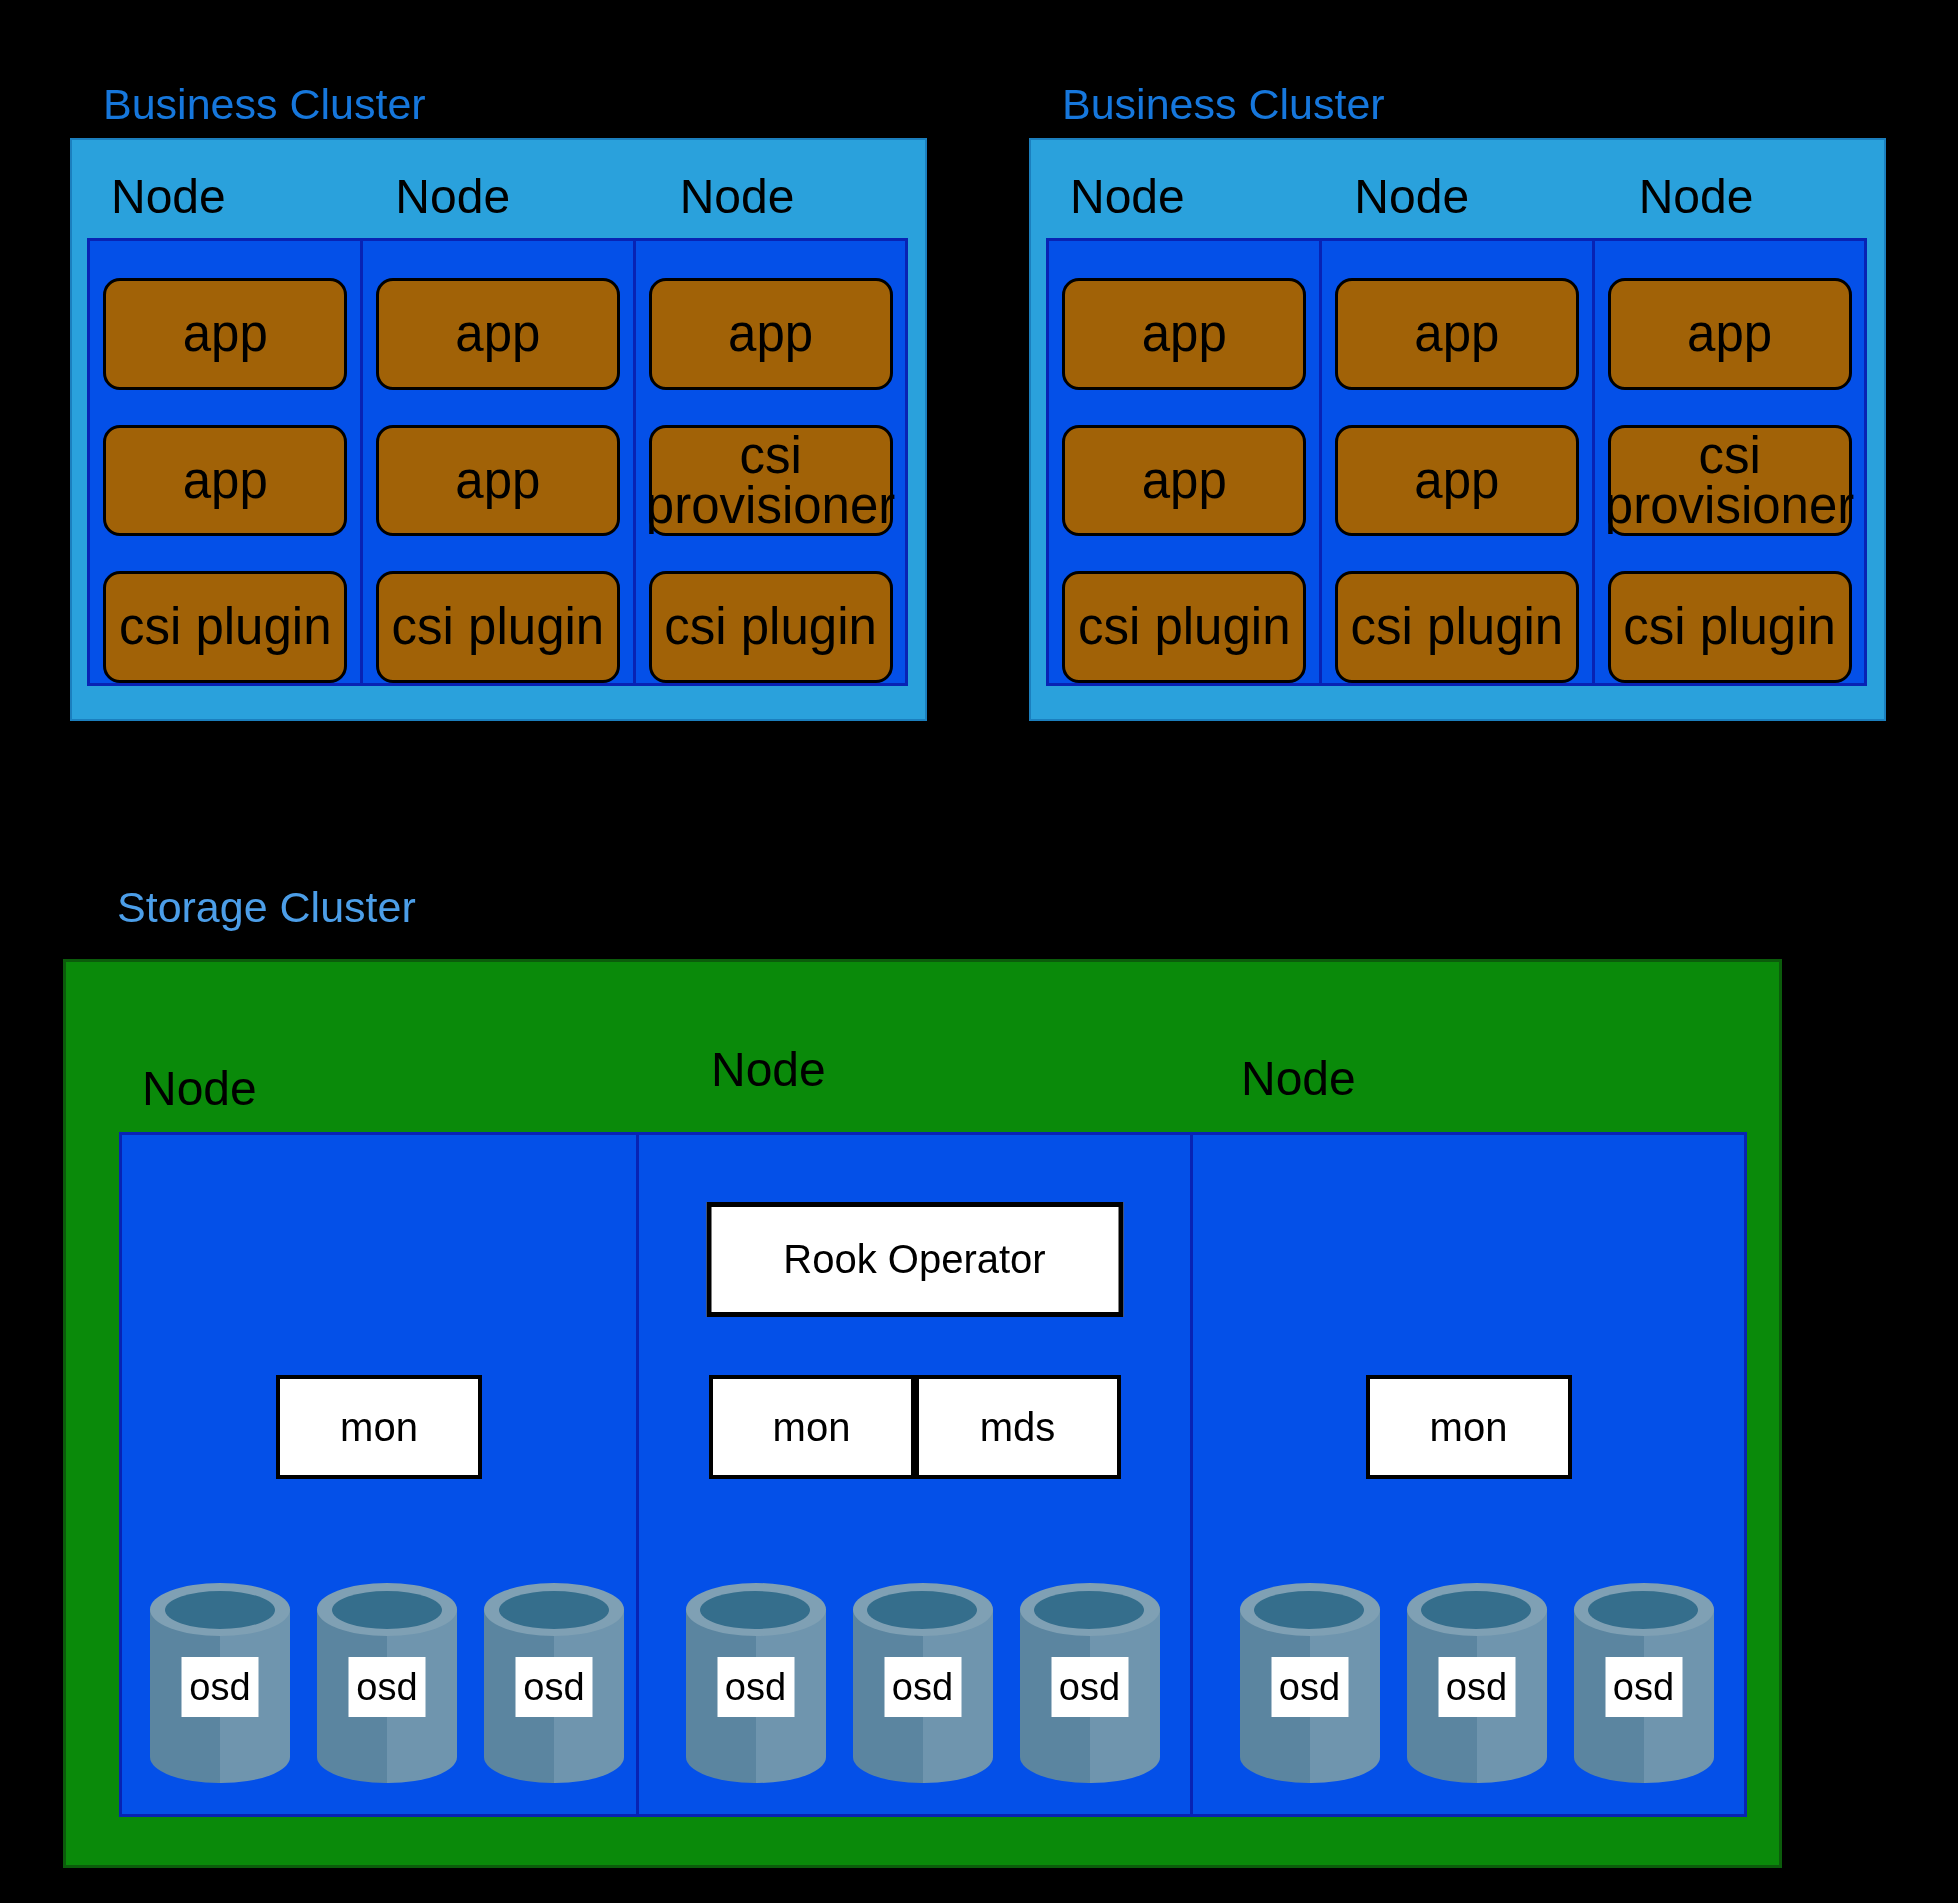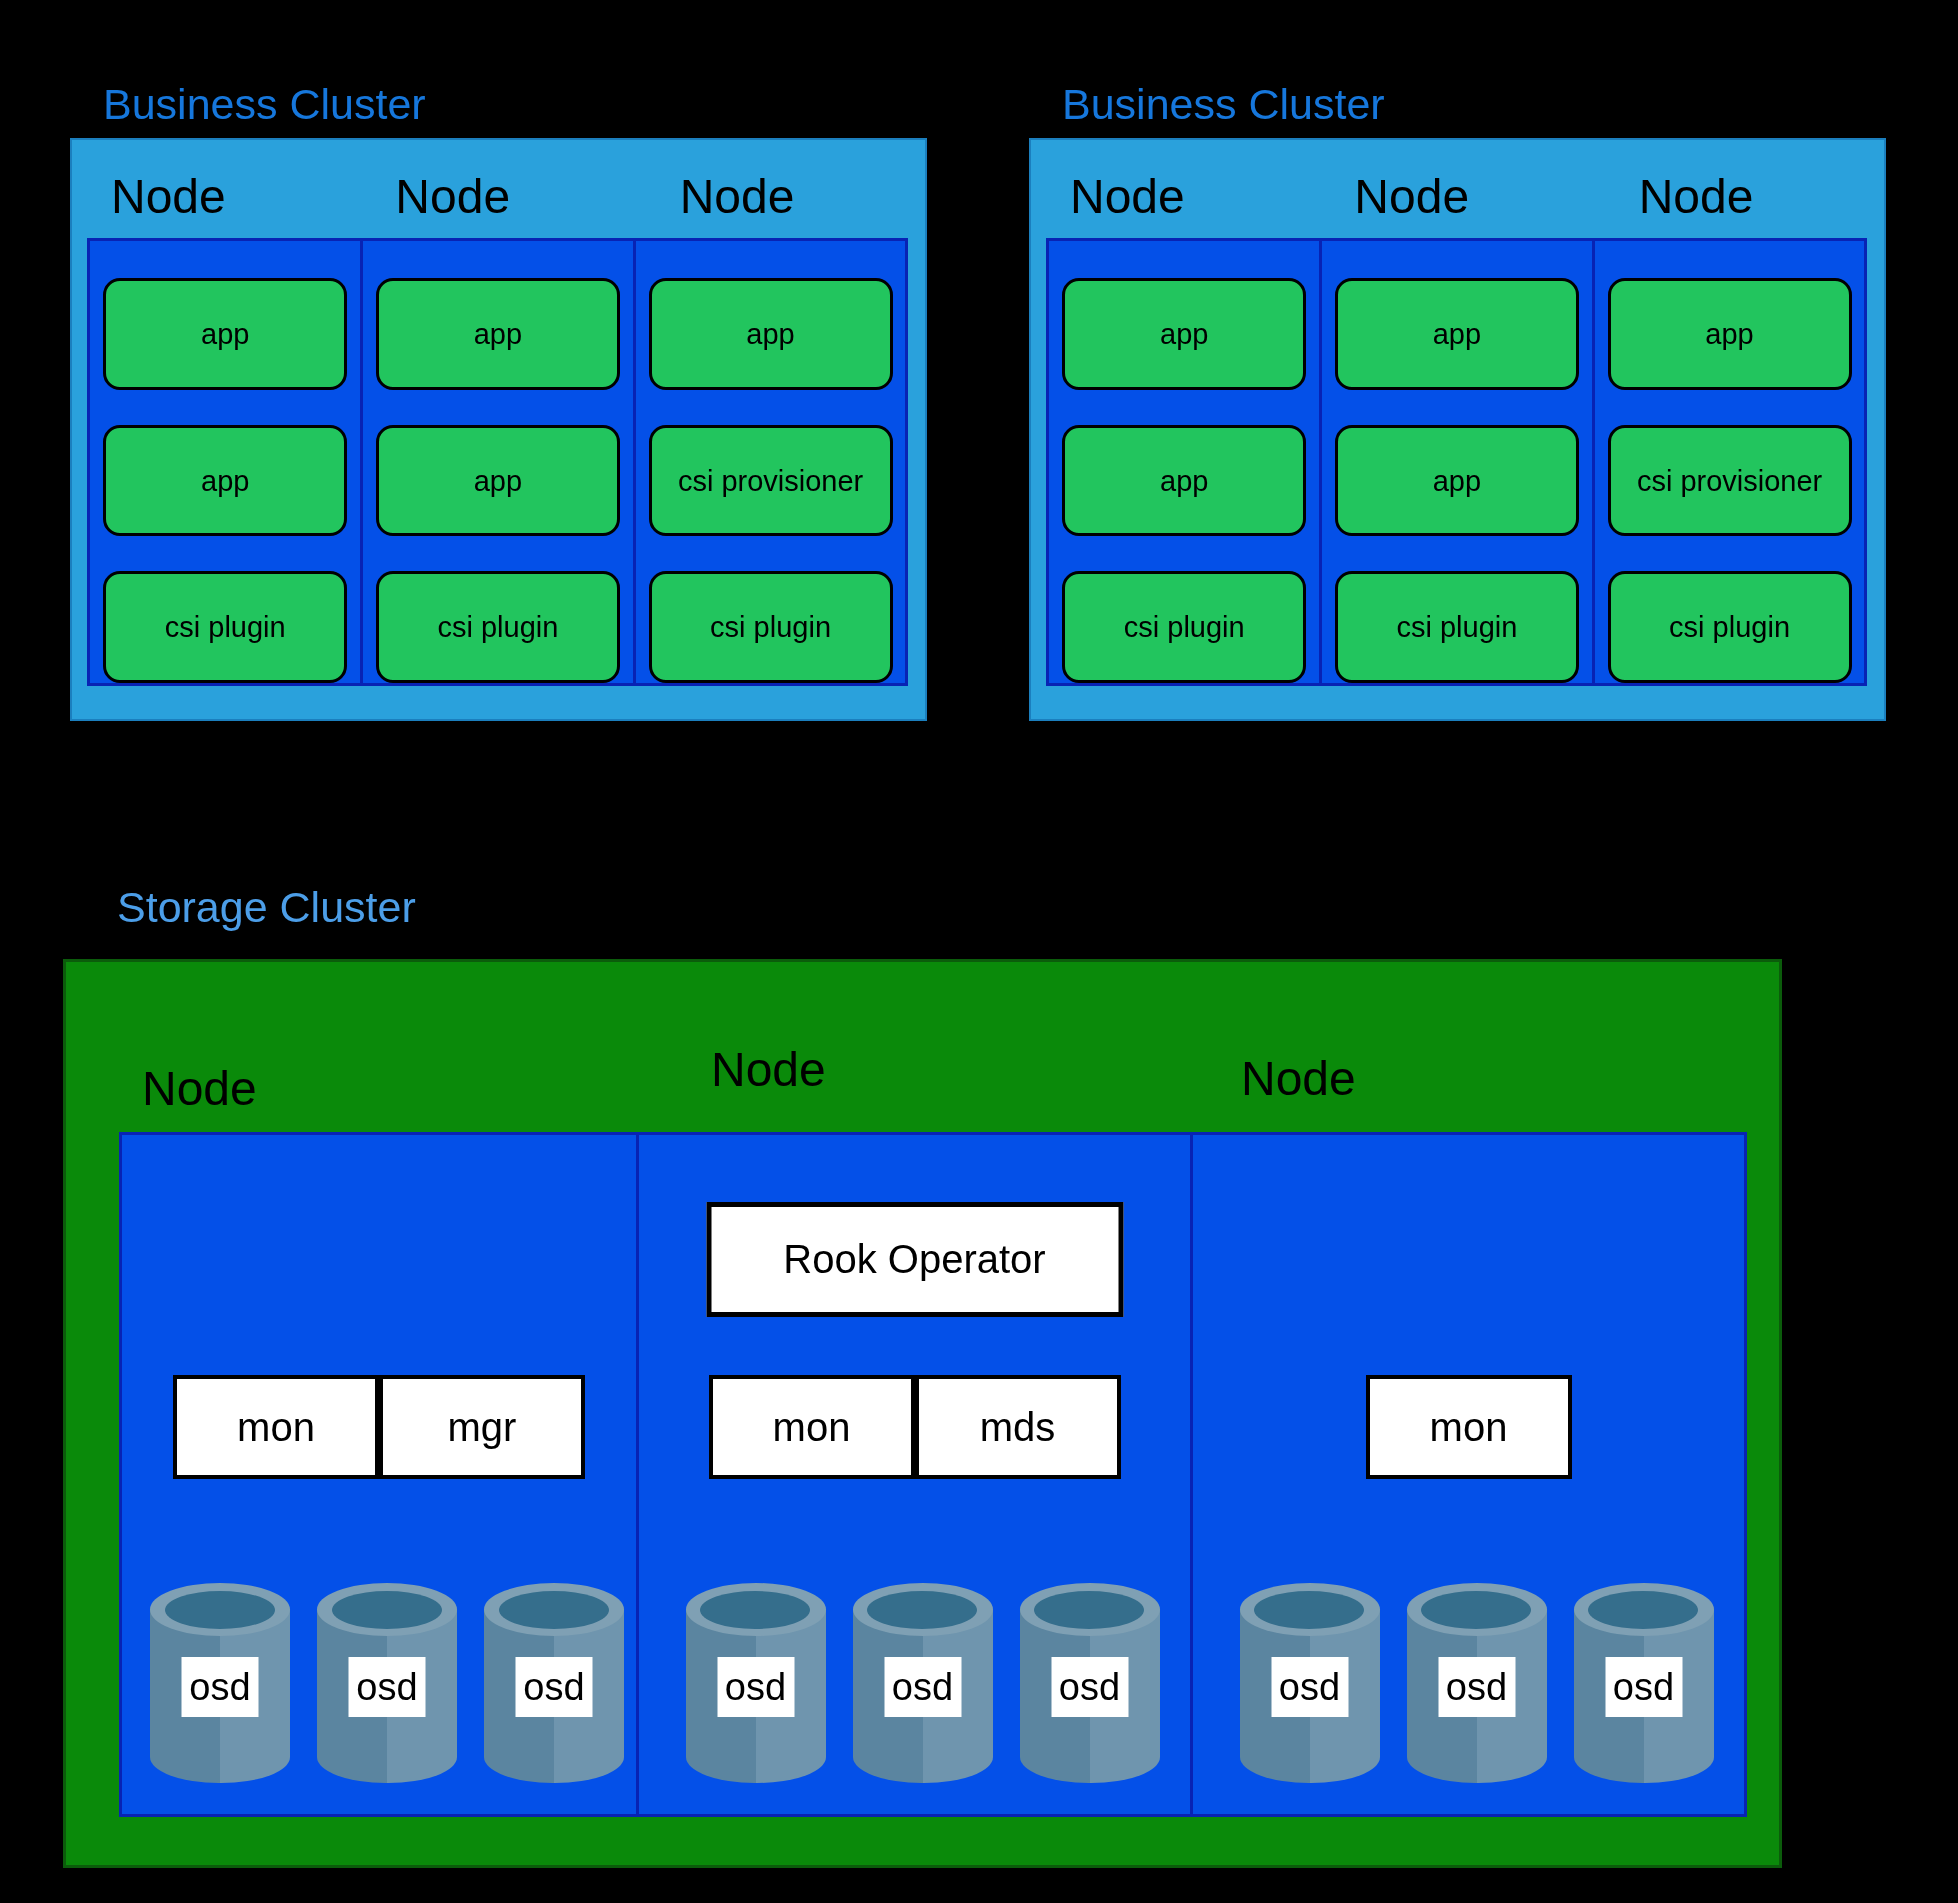--- a/index.html
+++ b/index.html
@@ -15,23 +15,23 @@
   .biz-header{display:flex;height:98px;}
   .biz-header .hcell{flex:1;position:relative;}
   .node-label{font-size:48px;color:#000;white-space:nowrap;}
   .biz-header .node-label{position:absolute;left:39px;top:29px;}
   .biz-inner{position:absolute;left:15.4px;top:98px;width:821px;height:448px;
              background:#0450E8;border:3.4px solid #0823B4;box-sizing:border-box;
              display:flex;}
   .biz-col{flex:1;display:flex;flex-direction:column;align-items:center;
            padding-top:37px;gap:35px;box-sizing:border-box;}
   .biz-col + .biz-col{border-left:3.4px solid #0823B4;}
-  .pod{width:244px;height:125px;background:#22c55e;border:3.4px solid #000;border-radius:17px;
+  .pod{width:244px;height:125px;background:#a16207;border:3.4px solid #000;border-radius:17px;
        box-sizing:border-box;display:flex;align-items:center;justify-content:center;
-       text-align:center;font-size:29px;line-height:50px;padding:0 5.1px;}
+       text-align:center;font-size:51px;line-height:50px;padding:0 5.1px;}
 
   
   .storage{position:absolute;left:63px;top:959px;width:1719px;height:909px;
            background:#0A8A0A;border:3.4px solid #0B5C0B;box-sizing:border-box;}
   .storage .node-label{position:absolute;}
   .storage-inner{position:absolute;left:53px;top:170px;width:1628px;height:685px;
                  background:#0450E8;border:3.4px solid #0823B4;box-sizing:border-box;
                  display:flex;}
   .st-col{flex:1;position:relative;box-sizing:border-box;}
   .st-col + .st-col{border-left:3.4px solid #0823B4;padding-left:37px;}
@@ -129,21 +129,20 @@
   <div class="storage">
     <span class="node-label" style="left:76px;top:99px;">Node</span>
     <span class="node-label" style="left:645px;top:80px;">Node</span>
     <span class="node-label" style="left:1175px;top:89px;">Node</span>
 
     <div class="storage-inner">
 
       <div class="st-col">
         <div class="svc-row">
           <div class="svc">mon</div>
-          <div class="svc">mgr</div>
         </div>
         <div class="osd-row">
           <div class="cyl">
             <div class="cyl-body"></div>
             <div class="cyl-rim"></div>
             <div class="cyl-hole"></div>
             <div class="osd-label">osd</div>
           </div>
           <div class="cyl">
             <div class="cyl-body"></div>

